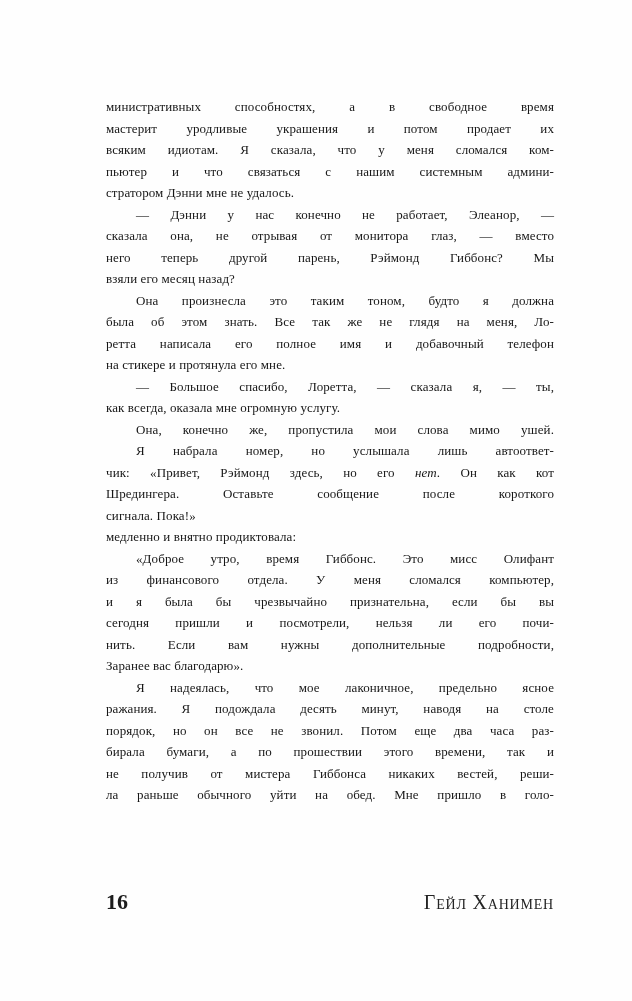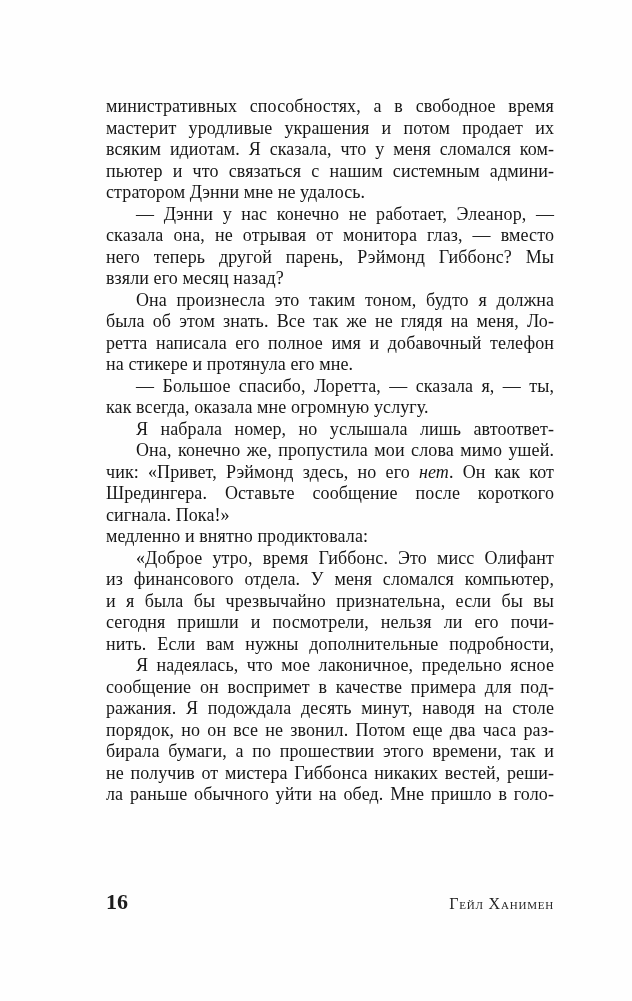--- a/index.html
+++ b/index.html
@@ -16,21 +16,21 @@
     color: #161616;
     overflow: hidden;
   }
   .text-block {
     position: absolute;
     left: 106px;
     top: 96px;
     width: 448px;
   }
   .line {
-    font-size: 18px;
+    font-size: 13px;
     line-height: 21.5px;
     text-align: justify;
     text-align-last: justify;
     white-space: normal;
     letter-spacing: 0.1px;
   }
   .line.indent {
     text-indent: 30px;
   }
   .line.end {
@@ -47,21 +47,21 @@
     display: flex;
     justify-content: space-between;
     align-items: baseline;
   }
   .page-number {
     font-size: 22px;
     font-weight: bold;
     color: #1c1c1c;
   }
   .running-author {
-    font-size: 16px;
+    font-size: 20px;
     font-variant: small-caps;
     letter-spacing: 0.8px;
     color: #242424;
   }
 </style>
 </head>
 <body>
 
 <div class="page">
   <div class="text-block" id="text-block">
@@ -73,33 +73,33 @@
       <div class="line indent">— Дэнни у нас конечно не работает, Элеанор, —</div>
       <div class="line">сказала она, не отрывая от монитора глаз, — вместо</div>
       <div class="line">него теперь другой парень, Рэймонд Гиббонс? Мы</div>
       <div class="line end">взяли его месяц назад?</div>
       <div class="line indent">Она произнесла это таким тоном, будто я должна</div>
       <div class="line">была об этом знать. Все так же не глядя на меня, Ло-</div>
       <div class="line">ретта написала его полное имя и добавочный телефон</div>
       <div class="line end">на стикере и протянула его мне.</div>
       <div class="line indent">— Большое спасибо, Лоретта, — сказала я, — ты,</div>
       <div class="line end">как всегда, оказала мне огромную услугу.</div>
+      <div class="line indent">Она, конечно же, пропустила мои слова мимо ушей.</div>
       <div class="line indent">Я набрала номер, но услышала лишь автоответ-</div>
-      <div class="line indent">Она, конечно же, пропустила мои слова мимо ушей.</div>
       <div class="line">чик: «Привет, Рэймонд здесь, но его <i>нет</i>. Он как кот</div>
       <div class="line">Шредингера. Оставьте сообщение после короткого</div>
       <div class="line end">сигнала. Пока!»</div>
       <div class="line end">медленно и внятно продиктовала:</div>
       <div class="line indent">«Доброе утро, время Гиббонс. Это мисс Олифант</div>
       <div class="line">из финансового отдела. У меня сломался компьютер,</div>
       <div class="line">и я была бы чрезвычайно признательна, если бы вы</div>
       <div class="line">сегодня пришли и посмотрели, нельзя ли его почи-</div>
       <div class="line">нить. Если вам нужны дополнительные подробности,</div>
+      <div class="line end">Заранее вас благодарю».</div>
       <div class="line indent">Я надеялась, что мое лаконичное, предельно ясное</div>
-      <div class="line">сообщение он воспримет в качестве примера для под-</div>
       <div class="line">ражания. Я подождала десять минут, наводя на столе</div>
       <div class="line">порядок, но он все не звонил. Потом еще два часа раз-</div>
       <div class="line">бирала бумаги, а по прошествии этого времени, так и</div>
       <div class="line">не получив от мистера Гиббонса никаких вестей, реши-</div>
       <div class="line">ла раньше обычного уйти на обед. Мне пришло в голо-</div>
     </div>
   <div class="footer">
     <span class="page-number">16</span>
     <span class="running-author">Гейл Ханимен</span>
   </div>

